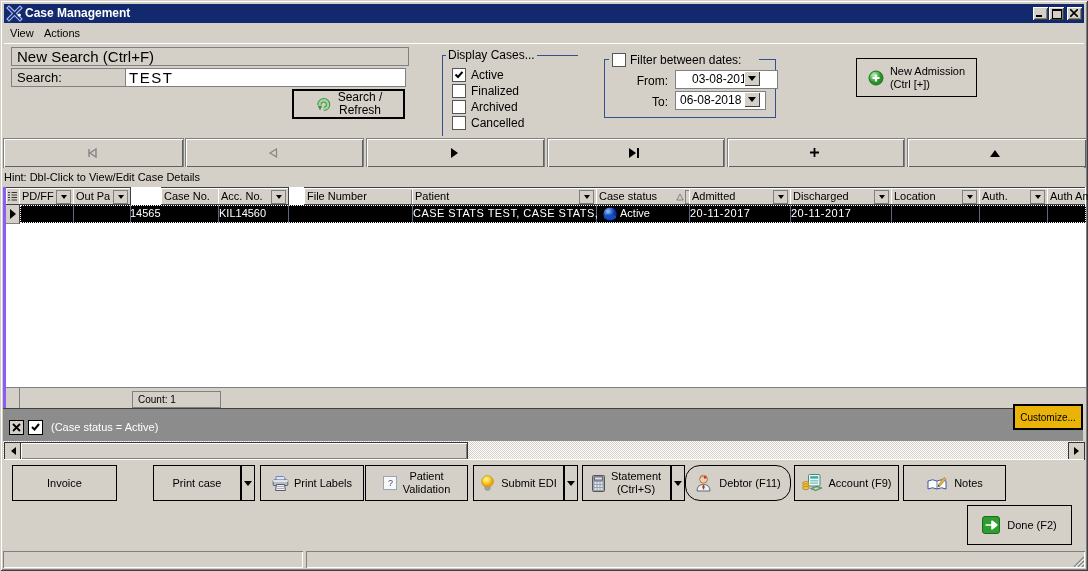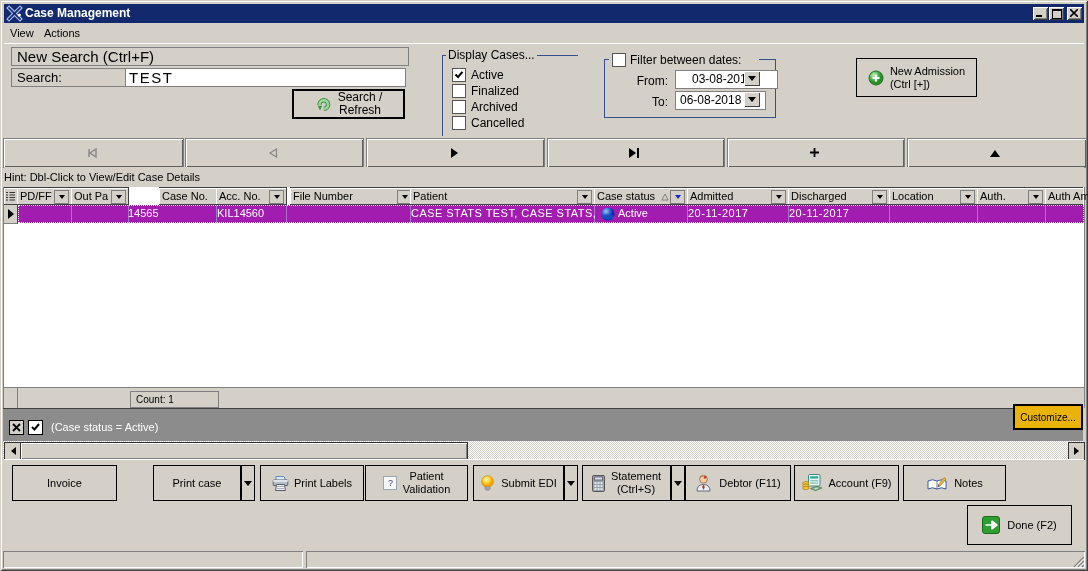--- a/index.html
+++ b/index.html
@@ -133,21 +133,21 @@
 <svg class="abs" style="left:810px;top:148px" width="9" height="9" viewBox="0 0 9 9">
     <path d="M3.6 0 h1.8 v3.6 h3.6 v1.8 h-3.6 v3.6 h-1.8 v-3.6 h-3.6 v-1.8 h3.6 Z" fill="#000"></path>
   </svg>
 <svg class="abs" style="left:990px;top:150px" width="10" height="7" viewBox="0 0 10 7">
     <path d="M5 0 L10 7 L0 7 Z" fill="#000"></path>
   </svg>
 
 <div class="abs" style="left:4px;top:167px;width:1080px;height:20px;background:#d4d0c8;"></div>
 <div class="abs" style="left:4px;top:171px;font-size:11px;">Hint: Dbl-Click to View/Edit Case Details</div>
 
-<div id="grid" class="abs" style="left:3px;top:187px;width:1080px;height:221px;background:#fff;border-left:1px solid #8b5cf6;border-right:1px solid #808080;">
+<div id="grid" class="abs" style="left:3px;top:187px;width:1080px;height:221px;background:#fff;border-left:3px solid #8b5cf6;border-right:1px solid #808080;">
 
   <div class="abs hdr" style="left:0;width:13px;">
     <svg class="abs" style="left:2px;top:3px" width="9" height="11" viewBox="0 0 9 11">
       <g stroke="#333" stroke-width="1">
           <line x1="0" y1="1.5" x2="2" y2="1.5"></line>
           <line x1="3.5" y1="1.5" x2="9" y2="1.5"></line>
           <line x1="0" y1="4" x2="2" y2="4"></line>
           <line x1="3.5" y1="4" x2="9" y2="4"></line>
           <line x1="0" y1="6.5" x2="2" y2="6.5"></line>
           <line x1="3.5" y1="6.5" x2="9" y2="6.5"></line>
@@ -173,33 +173,33 @@
       <span class="dd">
         <i></i>
       </span>
     </div>
   <div class="abs hdr" style="left:212px;width:70px;">
       <span class="ht">Acc. No.</span>
       <span class="dd">
         <i></i>
       </span>
     </div>
-  <div class="abs hdr" style="left:286px;width:124px;">
+  <div class="abs hdr" style="left:298px;width:124px;">
       <span class="ht">File Number</span>
       <span class="dd">
         <i></i>
       </span>
     </div>
   <div class="abs hdr" style="left:406px;width:184px;">
       <span class="ht">Patient</span>
       <span class="dd">
         <i></i>
       </span>
     </div>
-  <div class="abs hdr" style="left:590px;width:93px;">
+  <div class="abs hdr" style="left:590px;width:93px;padding-left:13px;">
       <span class="ht">Case status</span>
     <svg class="abs" style="right:18px;top:5px" width="8" height="8" viewBox="0 0 8 8">
         <path d="M4 1 L7.2 7 H0.8 Z" fill="none" stroke="#808080" stroke-width="1"></path>
       </svg>
     <span class="dd">
         <i style="border-top-color:#2222cc"></i>
       </span>
     </div>
   <div class="abs hdr" style="left:683px;width:101px;">
       <span class="ht">Admitted</span>
@@ -225,21 +225,21 @@
         <i></i>
       </span>
     </div>
   <div class="abs hdr" style="left:1041px;width:38px;border-right:none;">
       <span class="ht">Auth Am</span>
     </div>
 
   <div class="abs" style="left:0;top:18px;width:13px;height:18px;background:#d4d0c8;border-right:1px solid #404040;border-bottom:1px solid #808080;">
     <span class="tri abs" style="left:4px;top:4px;border-top:5px solid transparent;border-bottom:5px solid transparent;border-left:6px solid #000;"></span>
   </div>
-  <div class="abs" style="left:14px;top:18px;width:1066px;height:18px;background:#a21caf;">
+  <div class="abs" style="left:14px;top:18px;width:1066px;height:18px;background:#000000;">
     <div class="abs" style="left:0;top:0;width:1064px;height:16px;border:1px dotted #fff;"></div>
     <div class="cs" style="left:53px"></div>
       <div class="cs" style="left:110px"></div>
       <div class="cs" style="left:198px"></div>
       <div class="cs" style="left:268px"></div>
       <div class="cs" style="left:392px"></div>
       <div class="cs" style="left:576px"></div>
       <div class="cs" style="left:669px"></div>
       <div class="cs" style="left:770px"></div>
       <div class="cs" style="left:871px"></div>
@@ -355,21 +355,21 @@
         <rect x="5.5" y="13" width="2" height="2"></rect>
         <rect x="8.5" y="13" width="2" height="2"></rect>
       </g>
   </svg>
   <span style="text-align:center;line-height:13px;">Statement<br>(Ctrl+S)</span>
 </div>
 <div class="abs bb" style="left:671px;top:465px;width:14px;">
     <span class="tri" style="border-left:4px solid transparent;border-right:4px solid transparent;border-top:5px solid #000;"></span>
   </div>
 
-<div class="abs bb" style="left:685px;top:465px;width:106px;gap:7px;">
+<div class="abs bb" style="left:685px;top:465px;width:106px;gap:7px;border-radius:15px;">
   <svg width="17" height="18" viewBox="0 0 17 18">
     <path d="M2 17 Q2 10.5 8.5 10.5 Q15 10.5 15 17 Z" fill="#eef0f4" stroke="#606878" stroke-width="1"></path>
     <circle cx="8.5" cy="5.2" r="3.9" fill="#f5cda6" stroke="#96683c" stroke-width="0.8"></circle>
     <path d="M4.6 4.4 Q8.5 0.6 12.4 4.4 Q11 2.2 8.5 2.2 Q6 2.2 4.6 4.4 Z" fill="#5a2810"></path>
     <circle cx="10" cy="3.4" r="1.2" fill="#c03020"></circle>
     <path d="M8.5 10.5 L7.2 13 L8.5 16 L9.8 13 Z" fill="#b03028"></path>
   </svg>
   <span>Debtor (F11)</span>
 </div>
 

